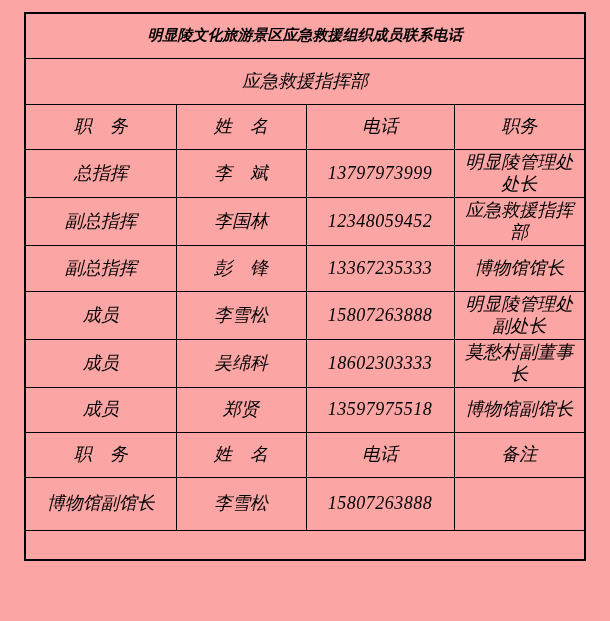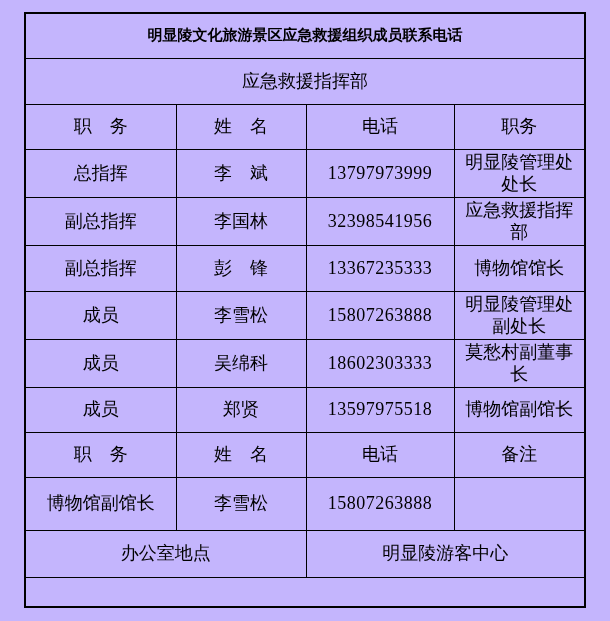--- a/index.html
+++ b/index.html
@@ -6,22 +6,23 @@
   html, body {
     width: 610px; height: 621px;
     background: #ffffff;
     overflow: hidden;
     font-family: "Liberation Serif", "DejaVu Serif", serif;
     color: #000000;
   }
   .page {
     position: relative;
     width: 610px; height: 621px;
-    background: #c4b5fd;
+    background: #fca5a5;
     overflow: hidden;
+    font-style: italic;
   }
   table.contact-table {
     position: absolute;
     left: 24px; top: 12px;
     width: 560px;
     border-collapse: collapse;
     table-layout: fixed;
     border: 2px solid #000000;
   }
   col.c1 { width: 151px; }
@@ -80,21 +81,21 @@
 
     <tr class="r46">
       <td>总指挥</td>
       <td>李　斌</td>
       <td class="phone">13797973999</td>
       <td>明显陵管理处处长</td>
     </tr>
     <tr class="r45">
       <td>副总指挥</td>
       <td>李国林</td>
-      <td class="phone">32398541956</td>
+      <td class="phone">12348059452</td>
       <td>应急救援指挥部</td>
     </tr>
     <tr class="r46">
       <td>副总指挥</td>
       <td>彭　锋</td>
       <td class="phone">13367235333</td>
       <td>博物馆馆长</td>
     </tr>
     <tr class="r45">
       <td>成员</td>
@@ -123,23 +124,19 @@
       <td>备注</td>
     </tr>
 
     <tr class="r53">
       <td>博物馆副馆长</td>
       <td>李雪松</td>
       <td class="phone">15807263888</td>
       <td></td>
     </tr>
 
-    <tr class="r47">
-      <td colspan="2">办公室地点</td>
-      <td colspan="2">明显陵游客中心</td>
-    </tr>
 
     <tr class="clipped">
       <td colspan="4"></td>
     </tr>
   </tbody>
     </table>
 </div>
 
 </body></html>

